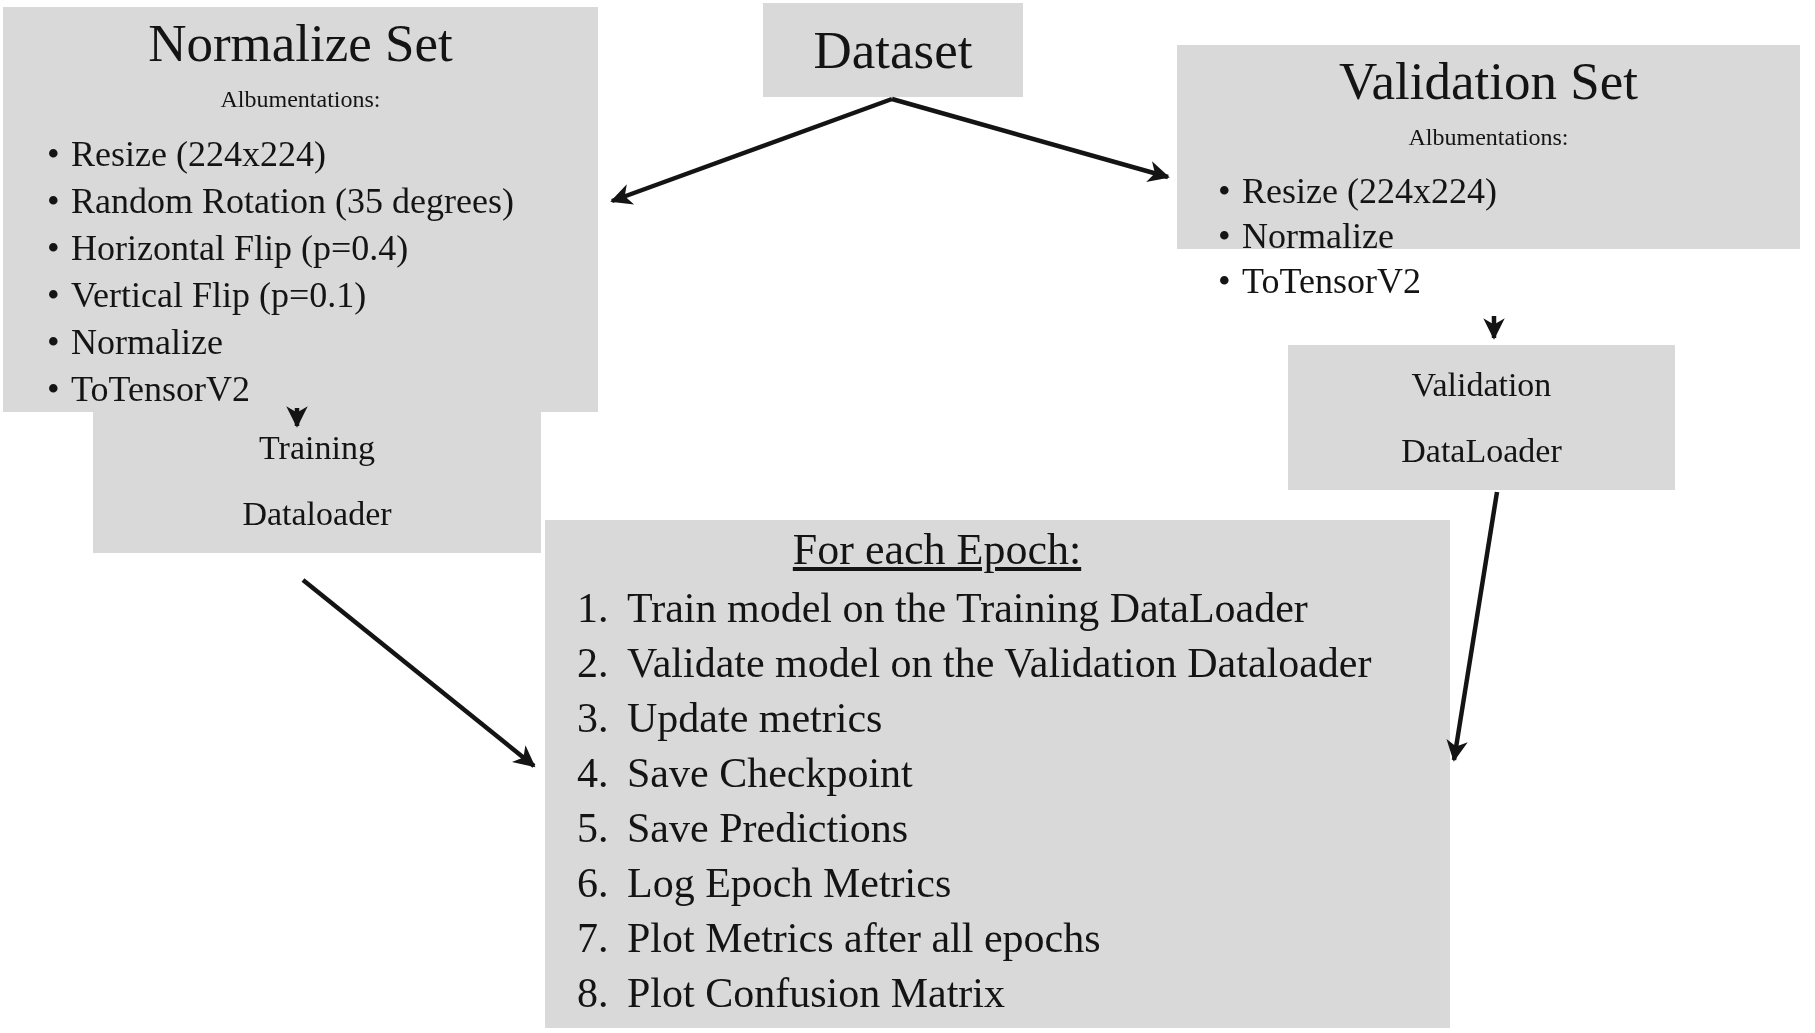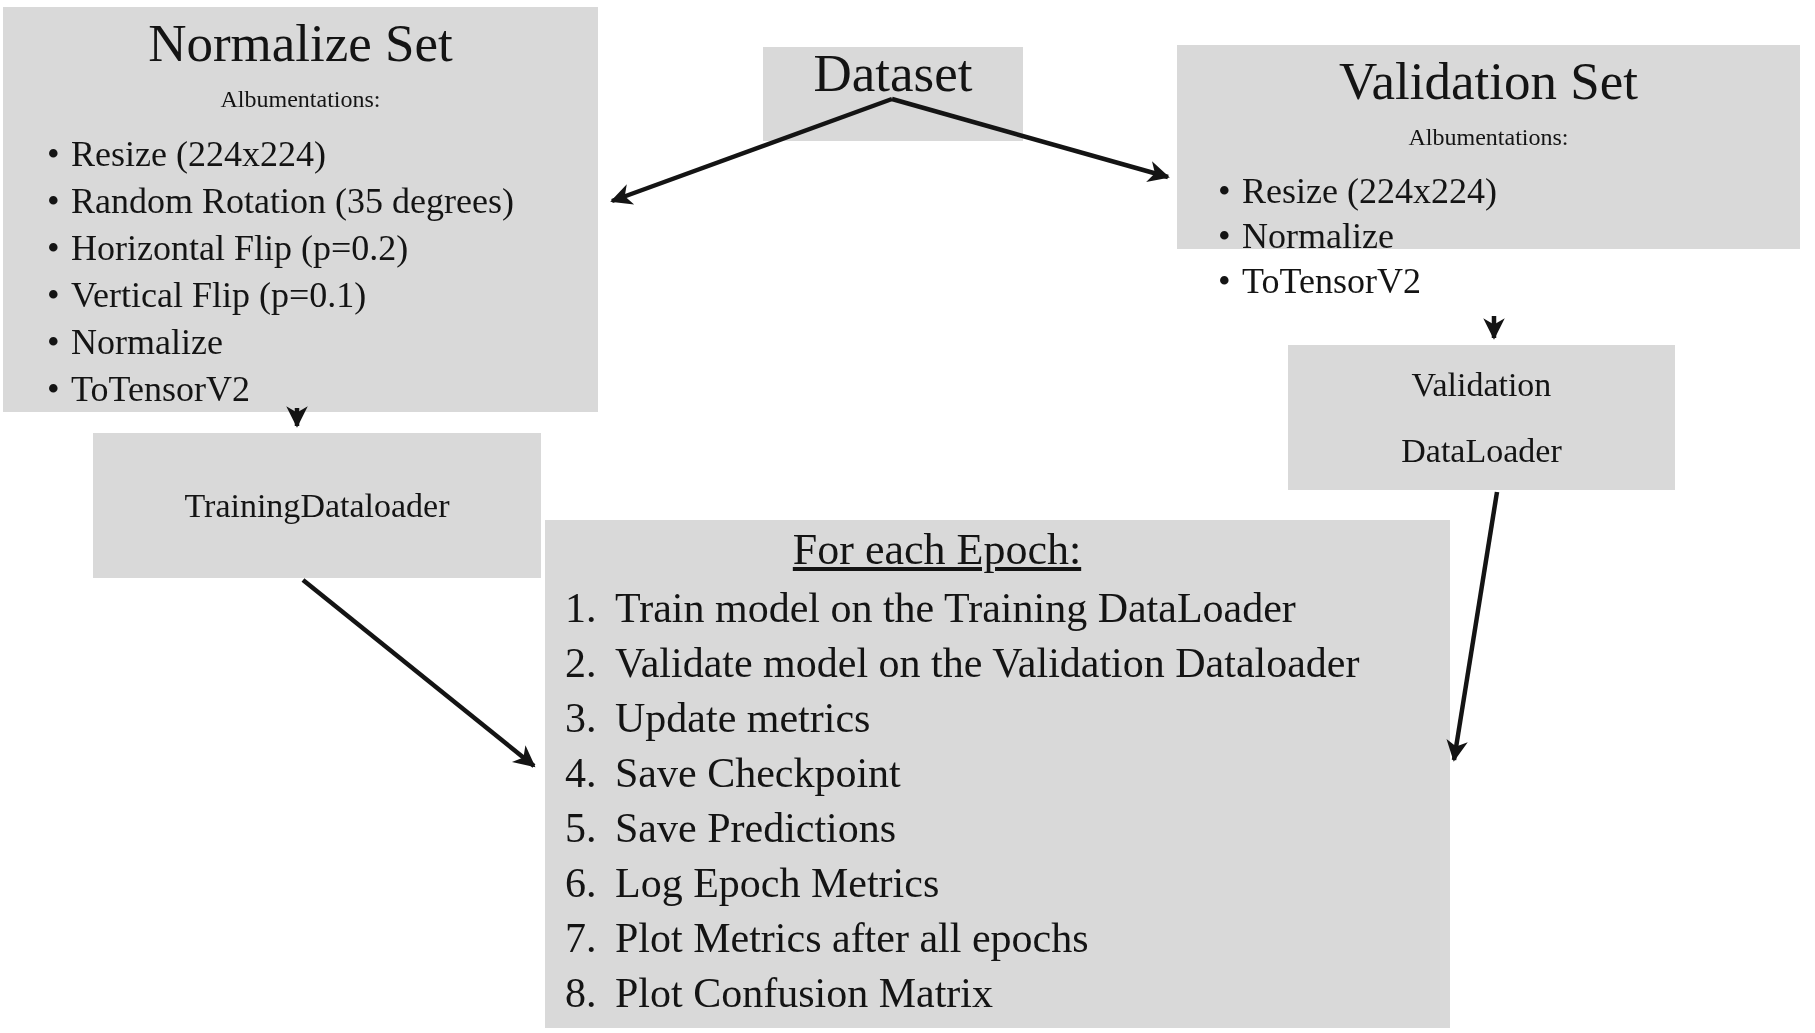--- a/index.html
+++ b/index.html
@@ -17,24 +17,24 @@
     color: var(--text, #141414);
   }
   .node {
     position: absolute;
     background: var(--box, #d9d9d9);
     box-sizing: border-box;
   }
   
   #training-set        { left: 3px;    top: 7px;   width: 595px; height: 405px; padding-top: 6px; }
   #dataset             { left: 763px;  top: 3px;   width: 260px; height: 94px;
-                         display: flex; align-items: flex-start; justify-content: center; margin-top: 44px; }
+                         display: flex; align-items: center; justify-content: center; }
   #validation-set      { left: 1177px; top: 45px;  width: 623px; height: 204px; padding-top: 6px; }
-  #training-dataloader { left: 93px;   top: 433px; width: 448px; height: 145px;
-                         display: flex; flex-direction: row; align-items: center; justify-content: center; }
+  #training-dataloader { left: 93px;   top: 408px; width: 448px; height: 145px;
+                         display: flex; flex-direction: column; align-items: center; justify-content: center; }
   #validation-dataloader { left: 1288px; top: 345px; width: 387px; height: 145px;
                          display: flex; flex-direction: column; align-items: center; justify-content: center; }
   #epoch-loop          { left: 545px;  top: 520px; width: 905px; height: 508px; padding-top: 6px; }
 
   
   .box-title {
     font-size: 53px;
     line-height: 60px;
     text-align: center;
     white-space: nowrap;
@@ -67,21 +67,21 @@
   }
   .epoch-title {
     font-size: 44px;
     line-height: 48px;
     width: 784px;
     text-align: center;
     white-space: nowrap;
     text-decoration: underline;
   }
   ol.steps {
-    margin: 7px 0 0 0;
+    margin: 7px 0 0 12px;
     padding: 0 17px 0 62px;
     font-size: 42px;
     line-height: 55px;
     list-style: decimal outside;
   }
   ol.steps li { padding-left: 8px; }
 
   
   #arrow-layer {
     position: absolute;
@@ -101,21 +101,21 @@
 <body>
 
 <div id="stage">
 
   <div class="node" id="training-set">
     <div class="box-title">Normalize Set</div>
     <div class="box-subtitle">Albumentations:</div>
     <ul class="bullets">
         <li>Resize (224x224)</li>
         <li>Random Rotation (35 degrees)</li>
-        <li>Horizontal Flip (p=0.2)</li>
+        <li>Horizontal Flip (p=0.4)</li>
         <li>Vertical Flip (p=0.1)</li>
         <li>Normalize</li>
         <li>ToTensorV2</li>
       </ul>
   </div>
 
   <div class="node" id="dataset">
     <div class="box-title">Dataset</div>
   </div>
 

